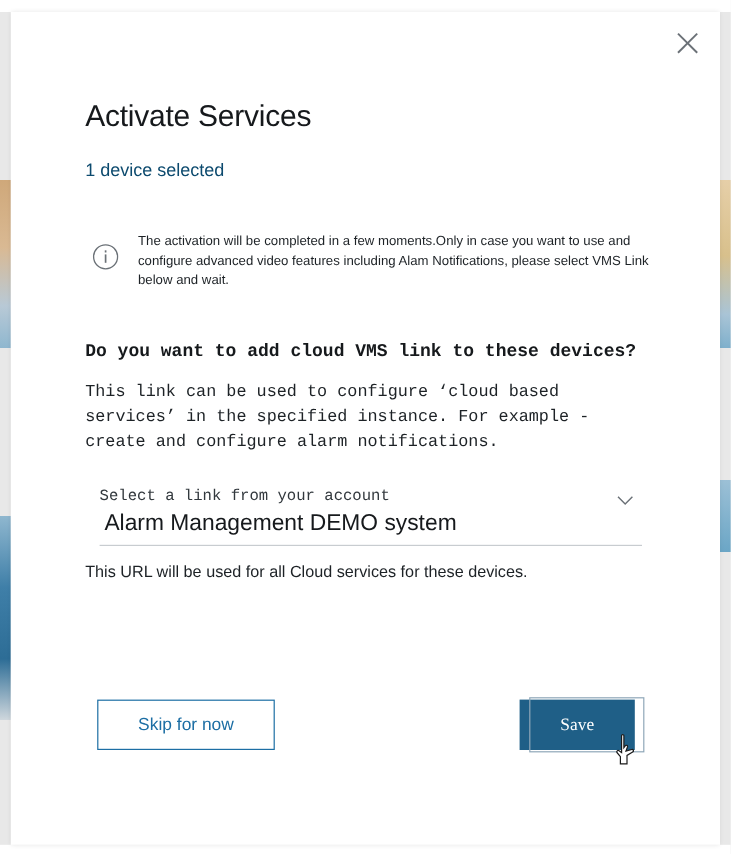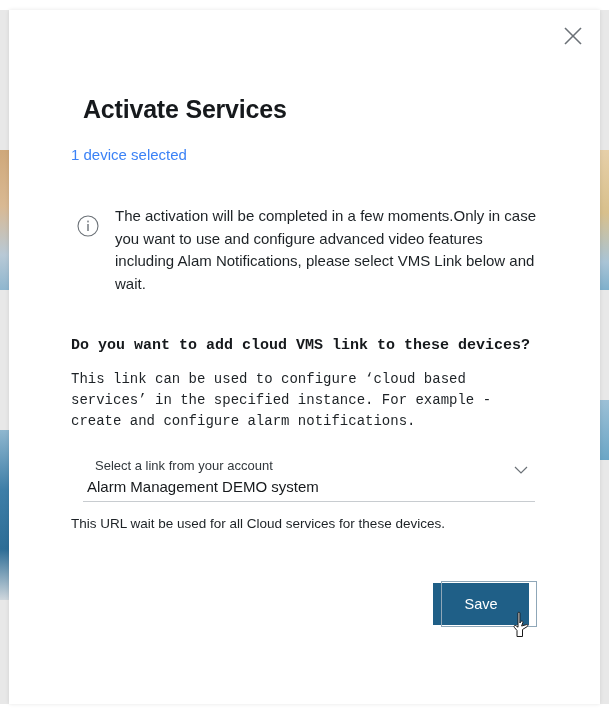--- a/index.html
+++ b/index.html
@@ -114,49 +114,49 @@
   .close-btn svg {
     display: block;
   }
   .content {
     position: absolute;
     left: 62px;
     top: 72px;
     width: 470px;
   }
   h1.title {
-    margin: 12px;
+    margin: 0;
     font-size: 25px;
-    font-weight: bold;
+    font-weight: normal;
     color: #16191c;
     letter-spacing: -0.2px;
     line-height: 1.2;
   }
   .subtitle {
     margin-top: 22px;
     font-size: 15px;
-    color: #3b82f6;
+    color: #0c4a6e;
   }
 
   
   .info-row {
     margin-top: 42px;
     display: flex;
     align-items: flex-start;
   }
   .info-icon {
     flex: 0 0 auto;
     width: 22px;
     height: 22px;
     margin-top: 10px;
     margin-left: 6px;
   }
   .info-text {
     margin-left: 16px;
-    font-size: 15px;
+    font-size: 11px;
     line-height: 1.5;
     color: #1d2226;
     max-width: 436px;
   }
 
   
   .question {
     margin-top: 42px;
     font-size: 15px;
     font-weight: bold;
@@ -178,26 +178,27 @@
     margin-left: 12px;
     width: 452px;
     border-bottom: 1px solid #c8ccd0;
     position: relative;
     padding-bottom: 6px;
     cursor: pointer;
   }
   .select-label {
     font-size: 13px;
     color: #32383d;
-    margin-left: 12px;
+    margin-left: 0;
+    font-family: Liberation Mono, monospace;
   }
   .select-value {
     margin-top: 5px;
     margin-left: 4px;
-    font-size: 15px;
+    font-size: 19px;
     color: #16191c;
   }
   .chevron {
     position: absolute;
     right: 6px;
     top: 4px;
   }
   .url-note {
     margin-top: 14px;
     font-size: 13.5px;
@@ -230,21 +231,21 @@
   .btn-save {
     position: absolute;
     left: 352px;
     top: 0;
     width: 96px;
     height: 42px;
     background: #1f5f87;
     border: none;
     color: #ffffff;
     font-size: 14.5px;
-    font-family: Liberation Sans, sans-serif;
+    font-family: Liberation Serif, serif;
     cursor: pointer;
     border-radius: 0;
   }
   .btn-save-outline {
     position: absolute;
     left: 360px;
     top: -2px;
     width: 96px;
     height: 46px;
     border: 1px solid #8fa7b8;
@@ -310,25 +311,26 @@
       <div class="select-wrap">
         <div class="select-label">Select a link from your account</div>
         <div class="select-value">Alarm Management DEMO system</div>
         <div class="chevron">
           <svg width="16" height="12" viewBox="0 0 16 12" aria-hidden="true">
             <polyline points="2,3 8,9 14,3" fill="none" stroke="#6b7177" stroke-width="1.2"></polyline>
           </svg>
         </div>
       </div>
 
-      <div class="url-note">This URL wait be used for all Cloud services for these devices.</div>
+      <div class="url-note">This URL will be used for all Cloud services for these devices.</div>
 
     </div>
 
     <div class="buttons">
+      <button class="btn-skip">Skip for now</button>
       <button class="btn-save">Save</button>
       <div class="btn-save-outline"></div>
     </div>
 
     <div class="cursor">
       <svg width="22" height="28" viewBox="0 0 22 28" aria-hidden="true">
         <path d="M6 2 C6 0.9 7.9 0.9 7.9 2 L7.9 12 L9 10.5 C9.6 9.6 11.3 10.2 10.9 11.4 L9.6 15
                  L14.5 13.6 C15.8 13.3 16.4 15 15.2 15.6 L10.5 18.5 L10.5 25.5 L5 25.5 L5 19.5
                  L2.3 16.3 C1.4 15.2 2.8 13.8 3.9 14.6 L6 16.2 Z" fill="#ffffff" stroke="#1a1a1a" stroke-width="1"></path>
       </svg>

